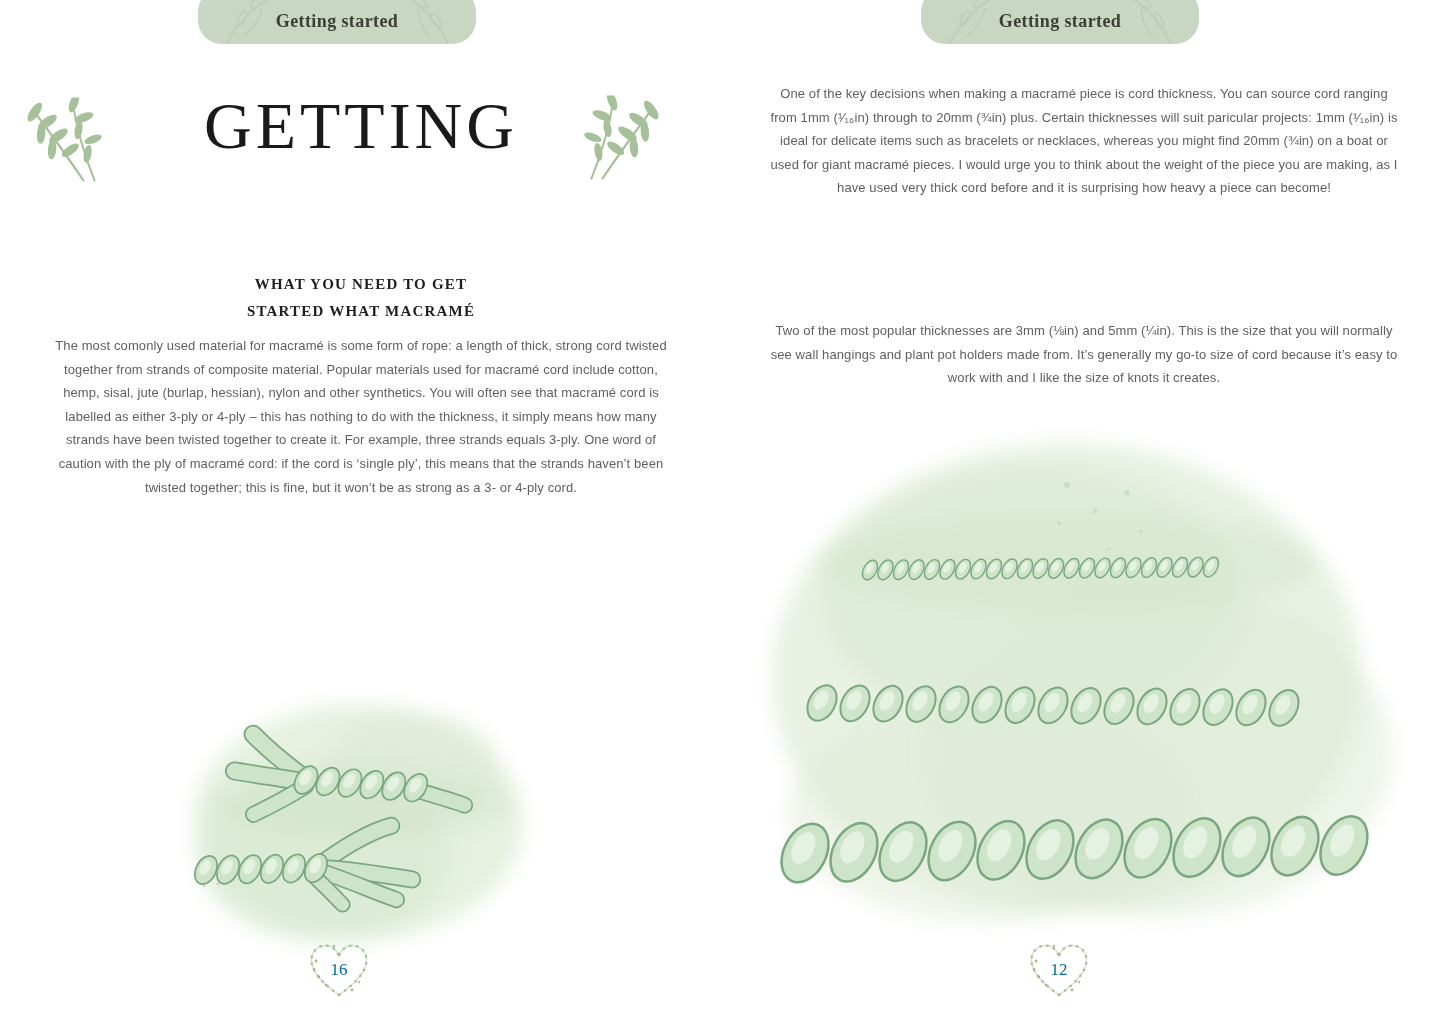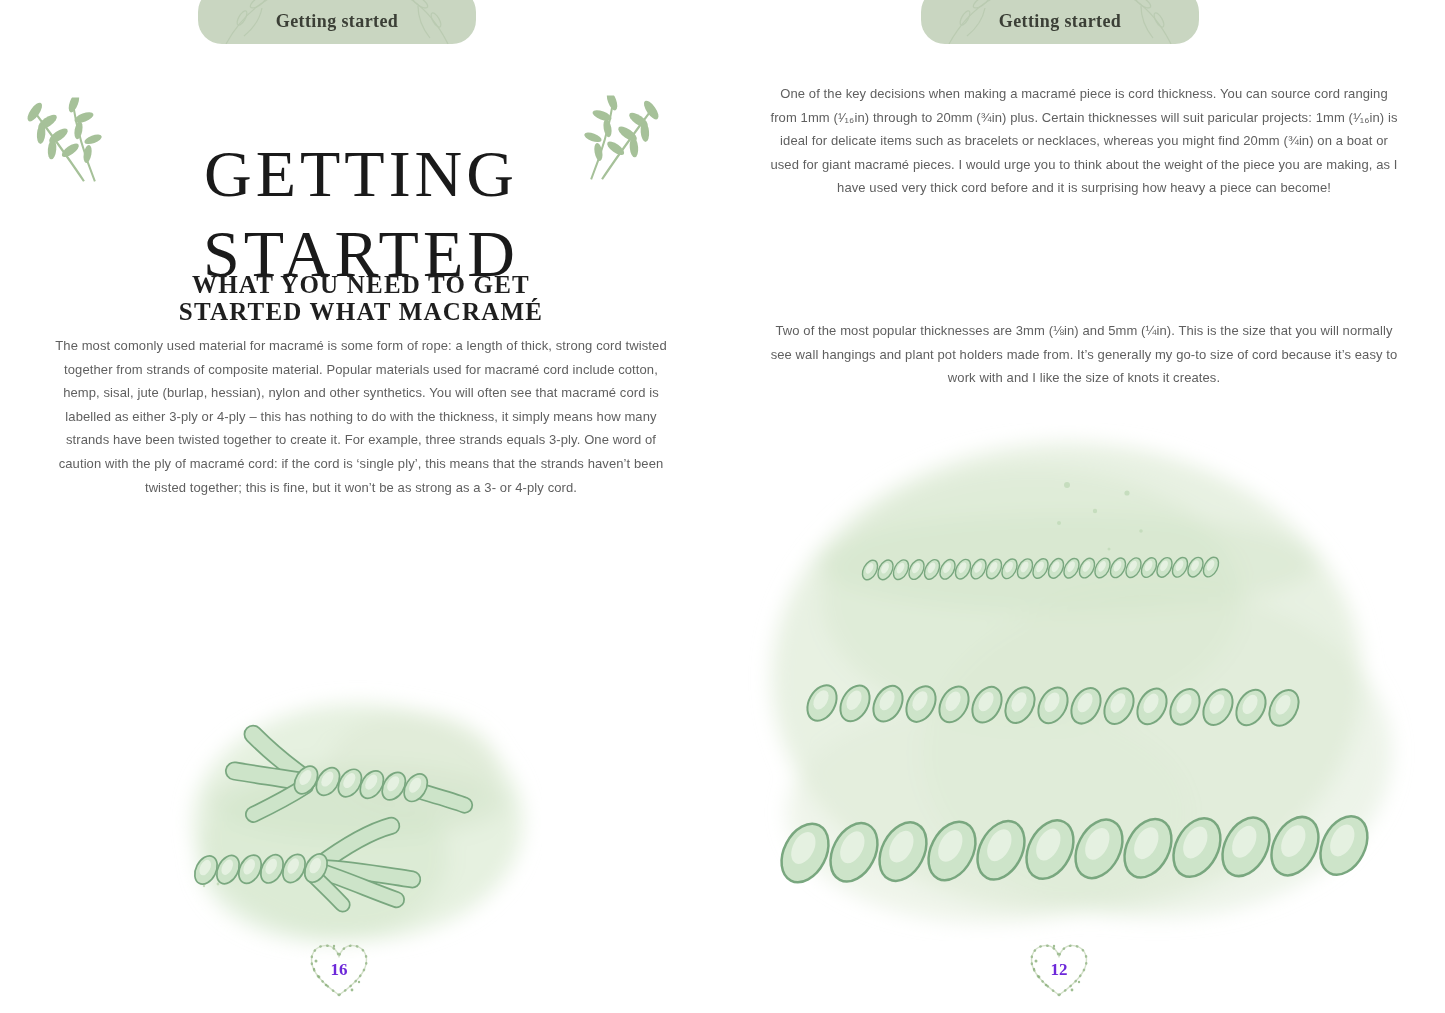--- a/index.html
+++ b/index.html
@@ -13,24 +13,24 @@
   .tab{position:absolute;top:-12px;left:198px;width:278px;height:56px;
        background:#c9d6c1;border-radius:24px;overflow:hidden;}
   .tab-label{position:absolute;left:0;right:0;top:12px;height:44px;line-height:42px;
        text-align:center;font-family:"Liberation Serif",serif;font-weight:700;
        font-size:18px;color:#3b3f36;letter-spacing:.4px;}
   .tab-pattern{position:absolute;left:0;top:0;width:278px;height:56px;}
 
   
   .title{position:absolute;top:86px;left:0;width:100%;text-align:center;
        font-family:"Liberation Serif",serif;font-weight:400;color:#1a1a1a;
-       font-size:66px;line-height:80px;letter-spacing:4px;margin-top:48px;}
+       font-size:66px;line-height:80px;letter-spacing:4px;}
   .subtitle{position:absolute;top:271px;left:0;width:100%;text-align:center;
        font-family:"Liberation Serif",serif;font-weight:700;color:#1f1f1f;
-       font-size:25px;line-height:27px;letter-spacing:1.2px;}
+       font-size:15px;line-height:27px;letter-spacing:1.2px;}
 
   
   .bodycopy{position:absolute;text-align:center;color:#5f5f5f;
        font-size:13px;line-height:23.6px;letter-spacing:.1px;}
   .body-left{top:334px;left:51px;width:620px;}
   .para-1{top:82px;left:47px;width:628px;}
   .para-2{top:319px;left:47px;width:628px;}
 
   
   .sprig{position:absolute;width:82px;height:98px;}
@@ -39,21 +39,21 @@
 
   .illus{position:absolute;}
   .illus-left{left:158px;top:672px;width:384px;height:288px;}
   .illus-right{left:14px;top:423px;width:696px;height:518px;}
 
   .heart{position:absolute;width:70px;height:68px;}
   .heart-left{left:304px;top:938px;}
   .heart-right{left:301px;top:938px;}
   .heart svg{position:absolute;left:0;top:0;}
   .heart-num{position:absolute;left:0;top:22px;width:100%;text-align:center;
-       font-family:"Liberation Serif",serif;font-weight:700;font-size:17px;color:#6d28d9;}
+       font-family:"Liberation Serif",serif;font-weight:400;font-size:17px;color:#0369a1;}
 </style>
 </head>
 <body>
 
 <svg width="0" height="0" style="position:absolute" aria-hidden="true">
   <defs>
     <filter id="wash-blur" x="-40%" y="-40%" width="180%" height="180%">
       <feGaussianBlur stdDeviation="10"></feGaussianBlur>
     </filter>
     <symbol id="sprig-sym" viewBox="0 0 90 100">
@@ -114,21 +114,20 @@
 
     <svg class="sprig sprig-left" viewBox="0 0 90 100">
         <use href="#sprig-sym"></use>
       </svg>
     <svg class="sprig sprig-right" viewBox="0 0 90 100">
         <use href="#sprig-sym"></use>
       </svg>
 
     <div class="title">
       <div>GETTING</div>
-      <div>STARTED</div>
     </div>
 
     <div class="subtitle">
       <div>WHAT YOU NEED TO GET</div>
       <div>STARTED WHAT MACRAMÉ</div>
     </div>
 
     <div class="bodycopy body-left">The most comonly used material for macramé is some form of rope: a length of thick, strong cord twisted together from strands of composite material. Popular materials used for macramé cord include cotton, hemp, sisal, jute (burlap, hessian), nylon and other synthetics. You will often see that macramé cord is labelled as either 3-ply or 4-ply – this has nothing to do with the thickness, it simply means how many strands have been twisted together to create it. For example, three strands equals 3-ply. One word of caution with the ply of macramé cord: if the cord is ‘single ply’, this means that the strands haven’t been twisted together; this is fine, but it won’t be as strong as a 3- or 4-ply cord.</div>
 
     <svg class="illus illus-left" viewBox="0 0 384 288">

